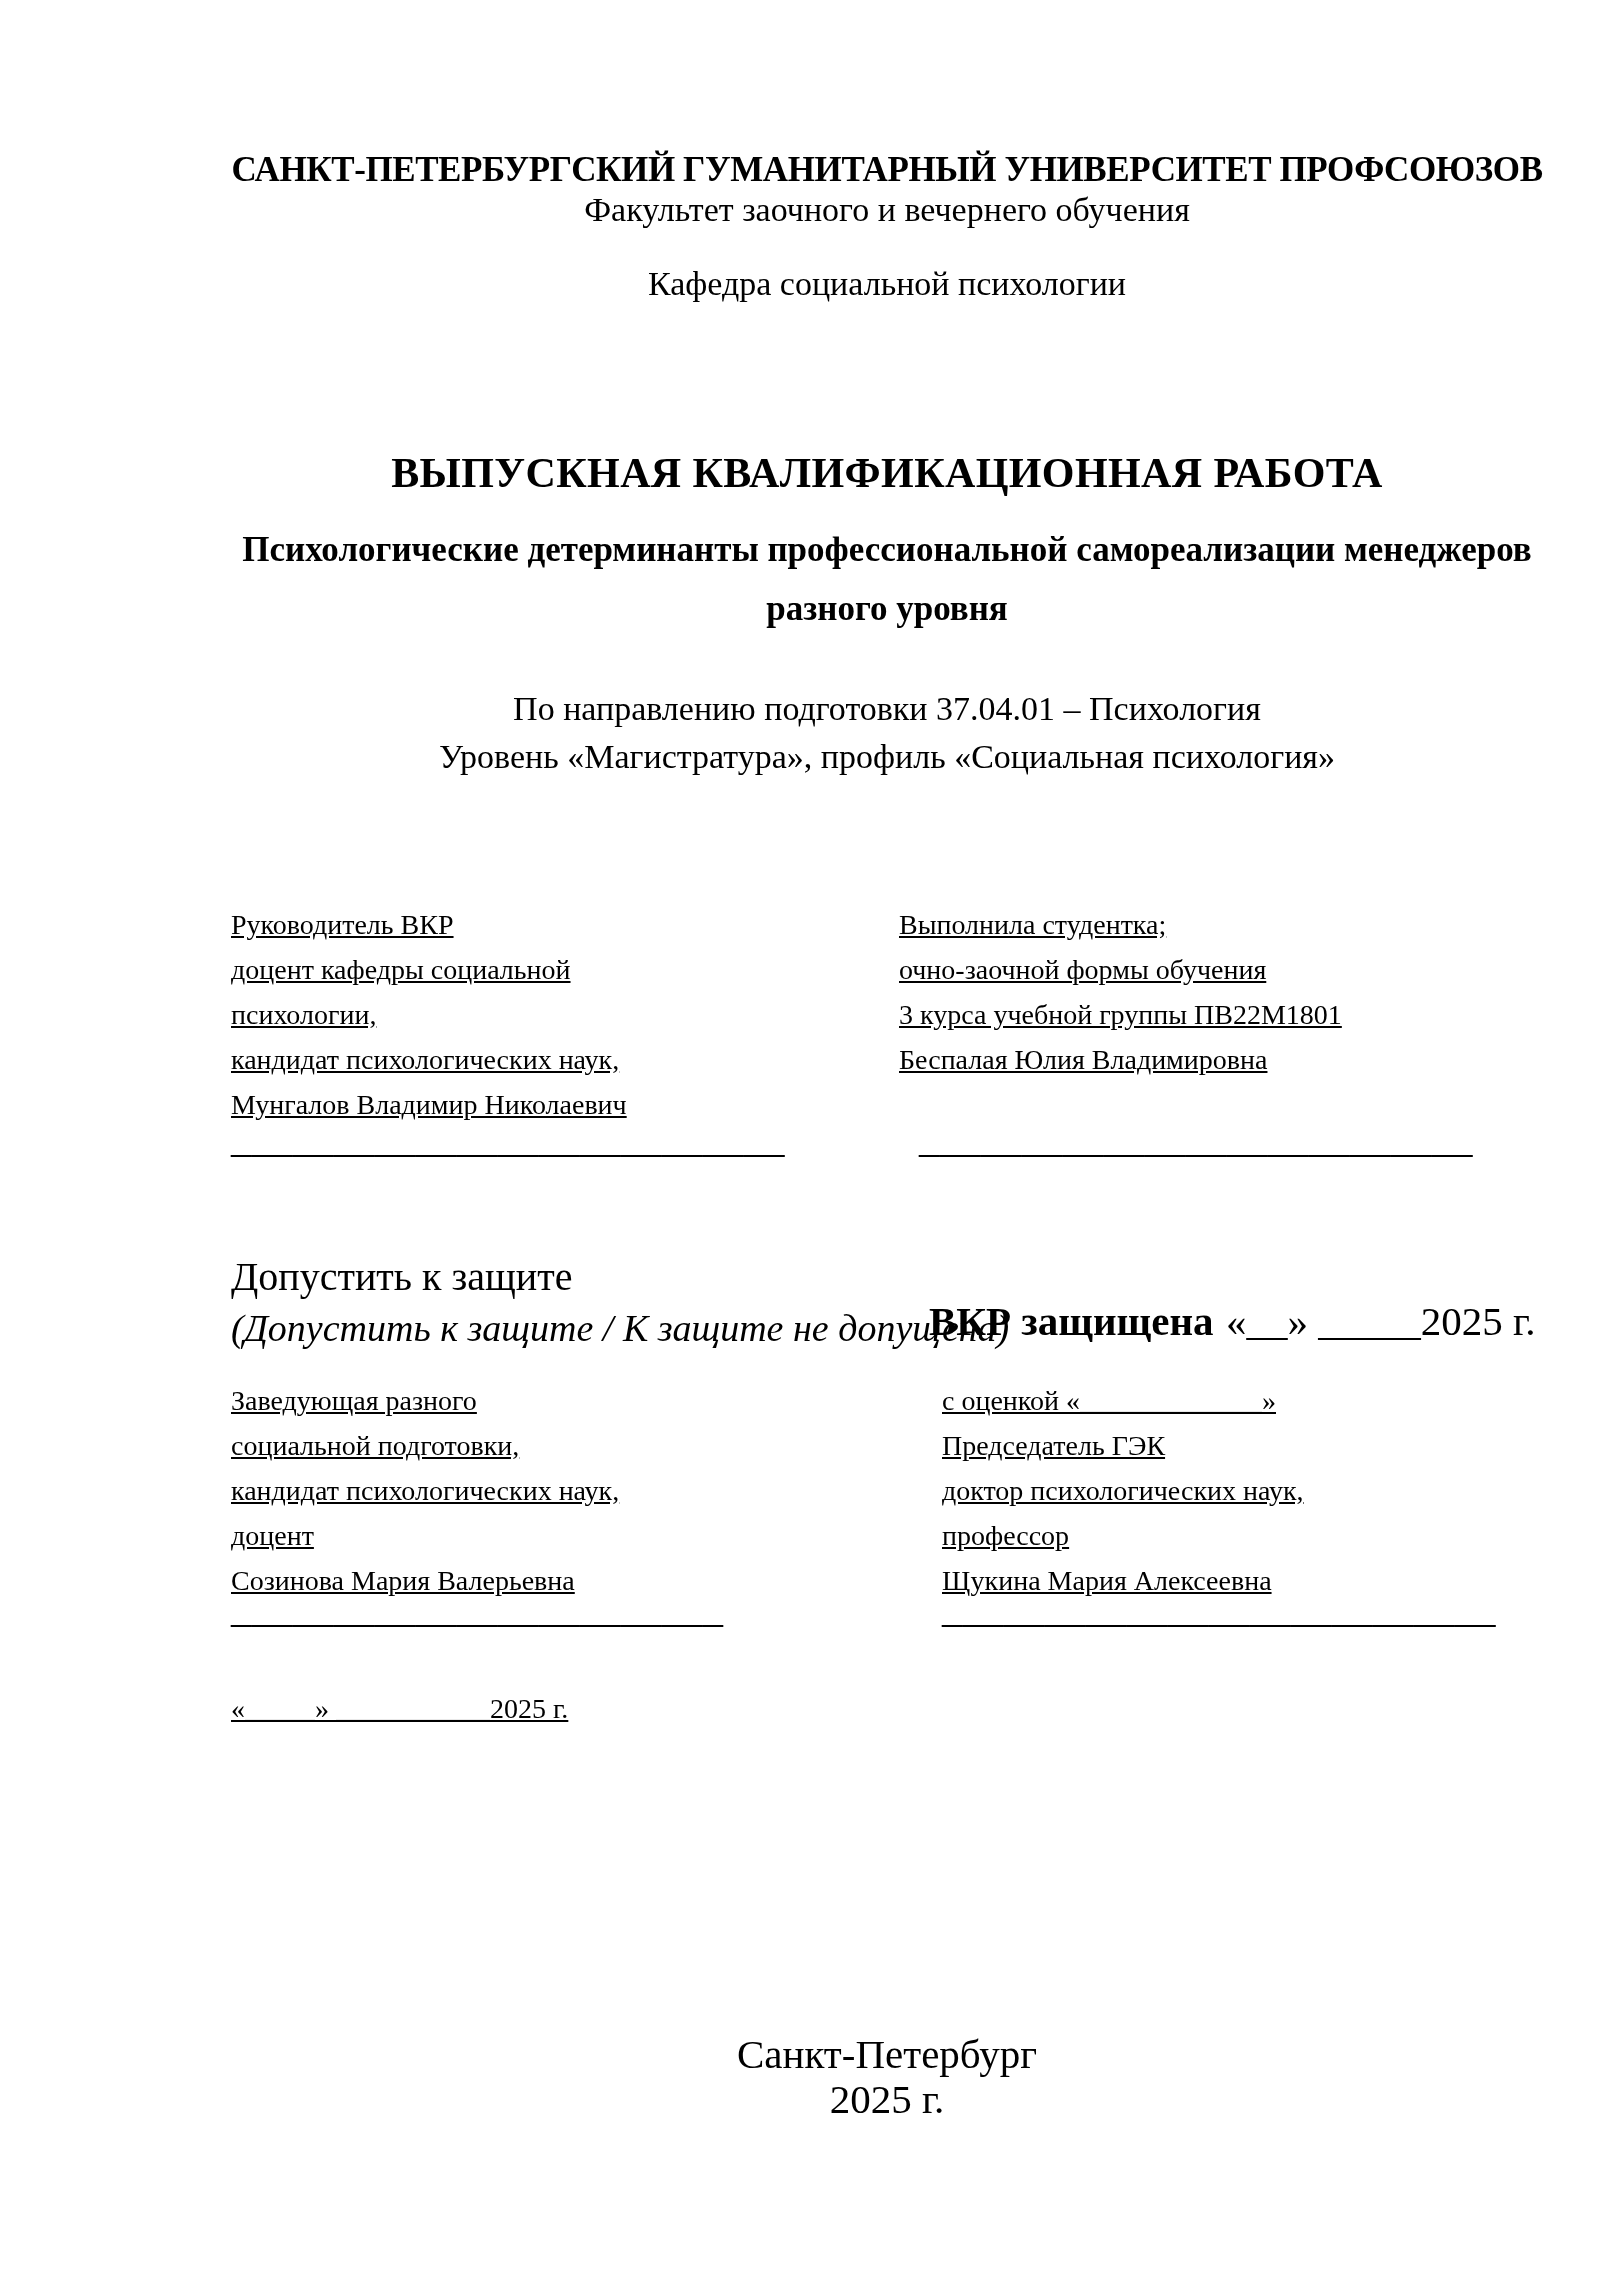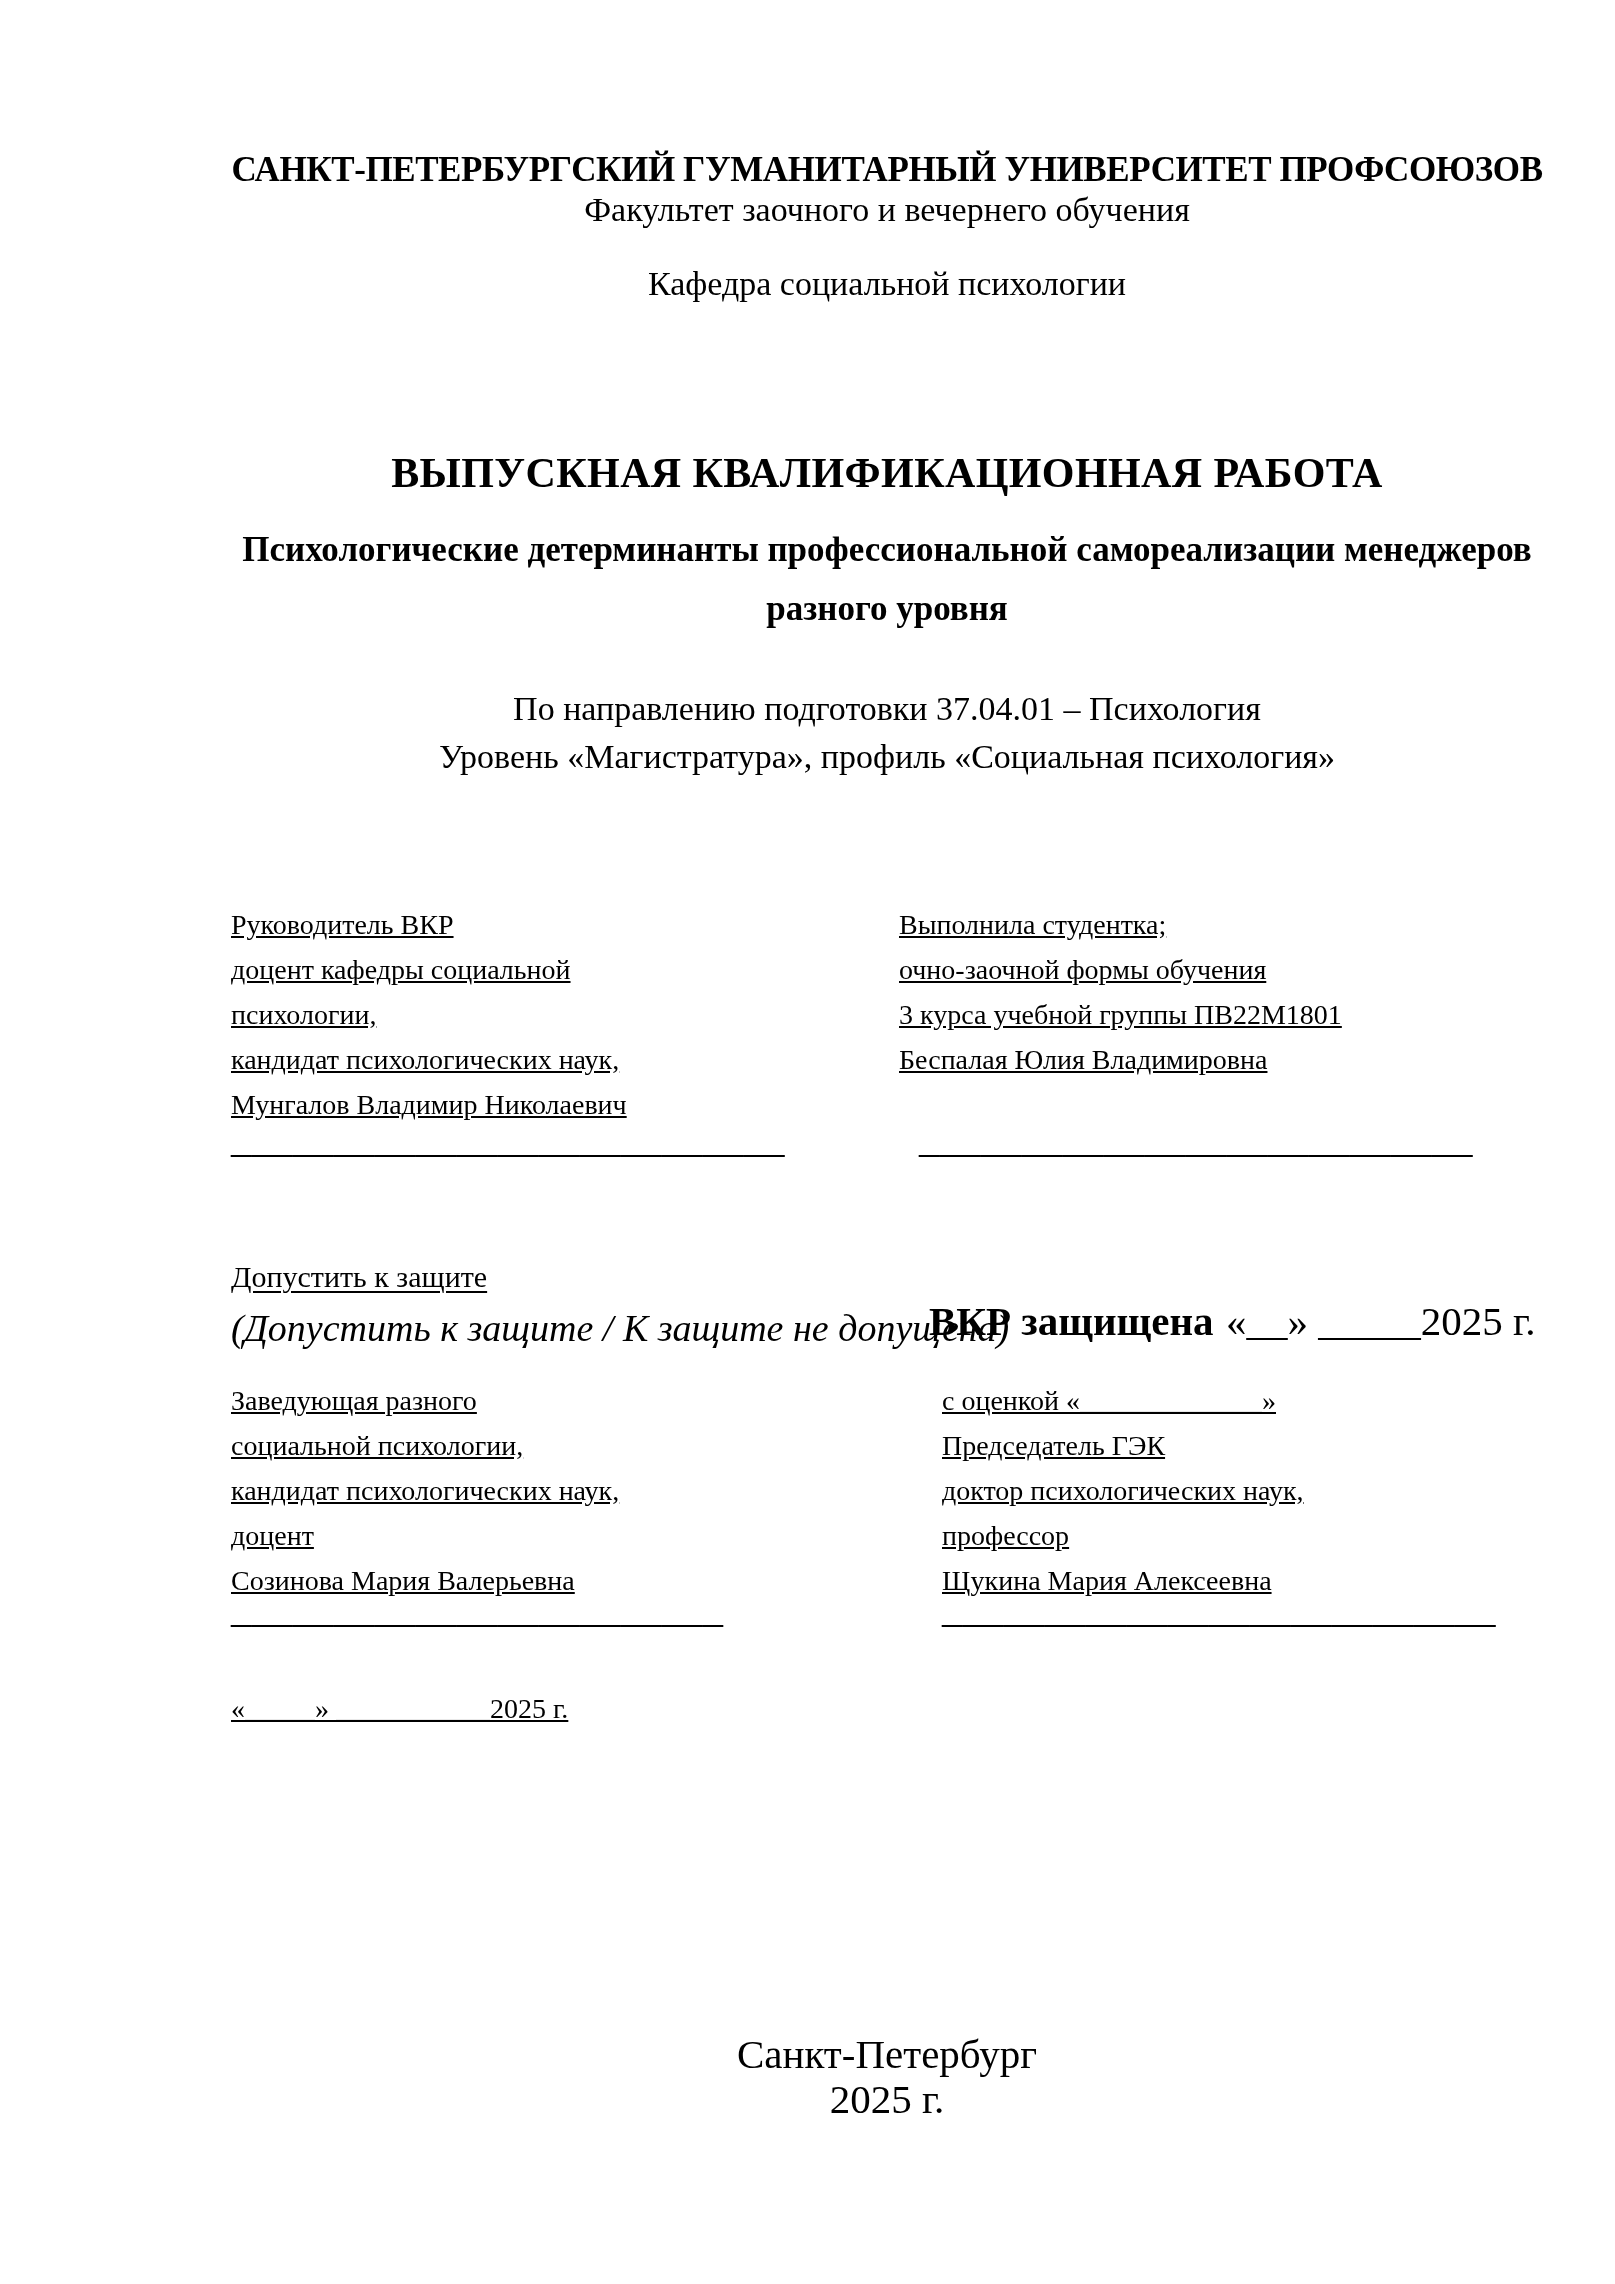--- a/index.html
+++ b/index.html
@@ -30,22 +30,21 @@
     text-decoration-thickness: 3.1px;
     text-underline-offset: 4.7px;
   }
   .sub-line { font-size: 34px; line-height: 1; }
   .work-type { font-size: 42px; font-weight: bold; line-height: 1; letter-spacing: 0.4px; }
   .thesis-title { font-size: 35px; font-weight: bold; line-height: 59px; }
   .direction { font-size: 34px; line-height: 48px; }
   .body-col { font-size: 28px; line-height: 45px; white-space: nowrap; text-decoration: underline; }
   .sig-line { font-size: 41px; line-height: 45px; white-space: nowrap; letter-spacing: 0; }
   .admit-heading {
-    font-size: 30px; line-height: 48px;
-    text-decoration: underline;
+    font-size: 40px; line-height: 48px;
     text-decoration-thickness: 2.3px;
     text-underline-offset: 3.9px;
     white-space: nowrap;
   }
   .note-italic { font-size: 38px; font-style: italic; white-space: nowrap; }
   .defense-line { font-size: 41px; line-height: 48px; white-space: nowrap; }
   .defense-bold { font-weight: bold; }
   .defense-rest { margin-left: 12.5px; }
   .footer-block { font-size: 41px; line-height: 45px; }
 </style>
@@ -88,21 +87,21 @@
 
 <div class="abs admit-heading" style="left:231px; top:1253px">Допустить к защите</div>
 
 <div class="abs note-italic" style="left:231px; top:1306px">(Допустить к защите / К защите не допущена)</div>
 <div class="abs defense-line" style="left:929px; top:1297px">
   <span class="defense-bold">ВКР защищена</span><span class="defense-rest">«__» _____2025 г.</span>
 </div>
 
 <div class="abs body-col" style="left:231px; top:1378px">
   <div>Заведующая разного</div>
-  <div>социальной психологии,</div>
+  <div>социальной подготовки,</div>
   <div>кандидат психологических наук,</div>
   <div>доцент</div>
   <div>Созинова Мария Валерьевна</div>
 </div>
 <div class="abs sig-line" style="left:231px; top:1586px">________________________</div>
 <div class="abs body-col" style="left:231px; top:1686px">«_____» ___________2025 г.</div>
 
 <div class="abs body-col" style="left:942px; top:1378px">
   <div>с оценкой «_____________»</div>
   <div>Председатель ГЭК</div>

